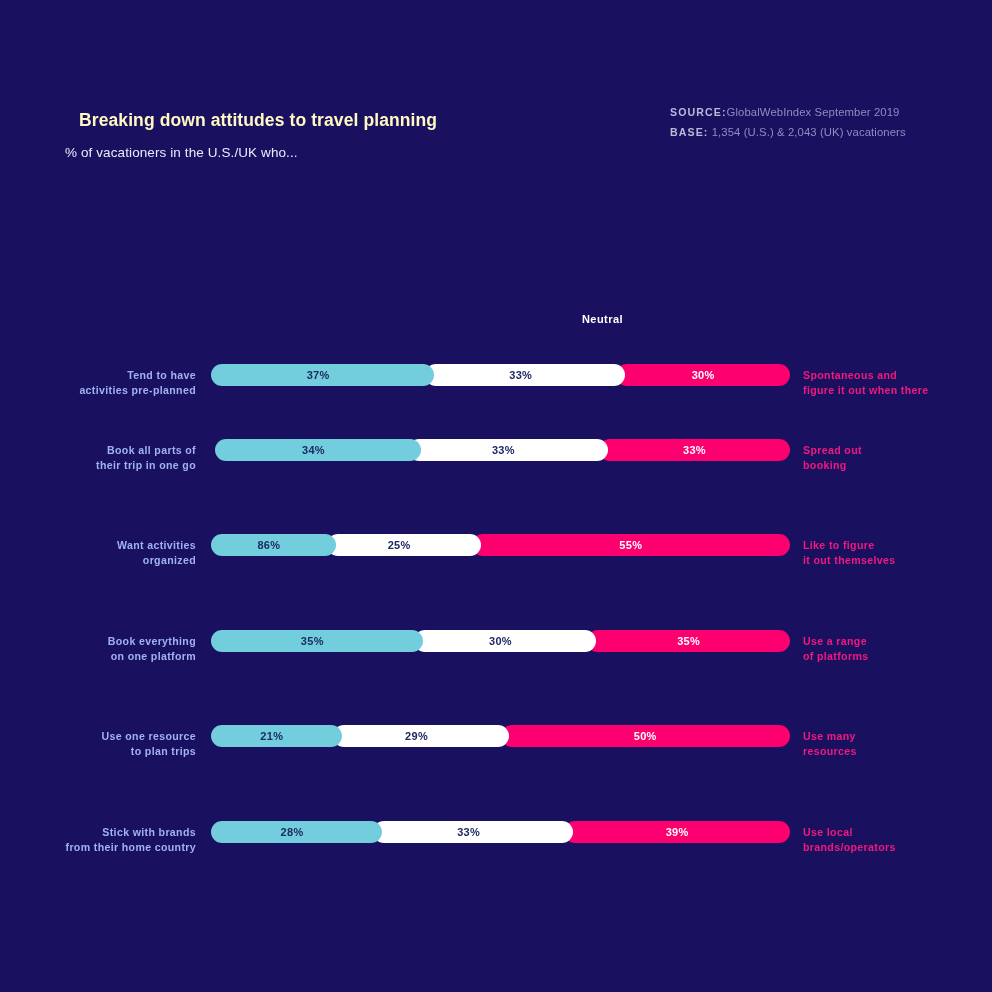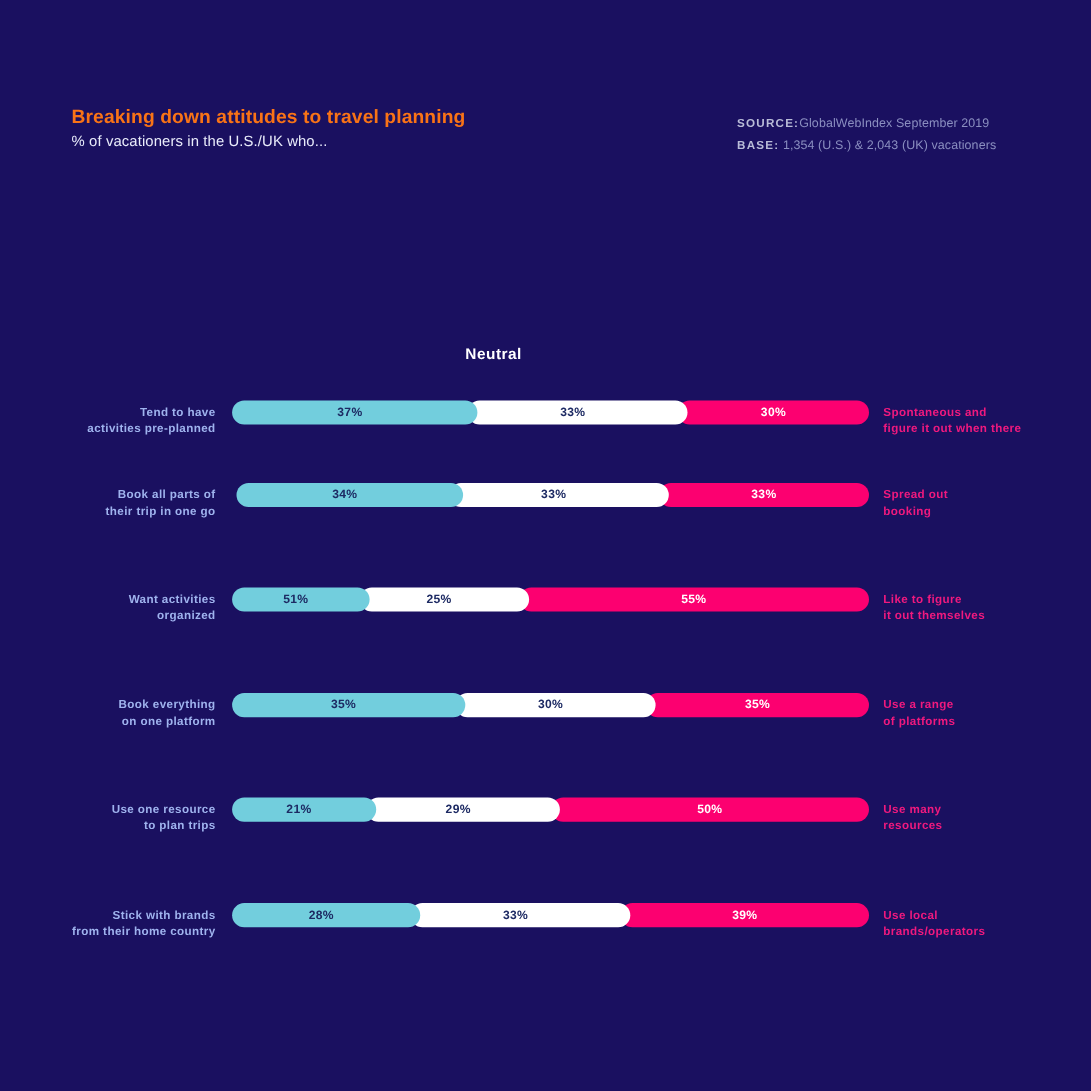--- a/index.html
+++ b/index.html
@@ -26,26 +26,26 @@
     left: 0; top: 0;
     width: 992px;
     height: 170px;
   }
   .title-block {
     position: absolute;
     left: 65px;
     top: 96px;
   }
   .chart-title {
-    color: #f97316;
+    color: #fef9c3;
     font-size: 17.5px;
     font-weight: bold;
     letter-spacing: 0.1px;
     line-height: 1.2;
-    margin: 0;
+    margin: 14px;
     white-space: nowrap;
   }
   .chart-subtitle {
     color: #e9ecfb;
     font-size: 13.5px;
     font-weight: normal;
     letter-spacing: 0.1px;
     margin: 4px 0 0 0;
     white-space: nowrap;
   }
@@ -75,23 +75,23 @@
     left: 0;
     top: 0;
     width: 992px;
     height: 992px;
   }
   .neutral-header {
     position: absolute;
     left: 423px;
     top: 313px;
     width: 200px;
-    text-align: left;
+    text-align: right;
     color: #ffffff;
-    font-size: 14px;
+    font-size: 11px;
     font-weight: bold;
     letter-spacing: 0.45px;
   }
 
   .row {
     position: absolute;
     left: 0;
     width: 992px;
     height: 38px;
   }
@@ -222,21 +222,21 @@
             <div>booking</div>
           </div>
         </div>
         <div class="row" style="top: 534px;">
           <div class="row-label-left">
             <div>Want activities</div>
             <div>organized</div>
           </div>
           <div class="bars">
             <div class="seg seg-agree" style="left: 0px; width: 124.8px;">
-              <span style="transform: translateX(-4.5px);">51%</span>
+              <span style="transform: translateX(-4.5px);">86%</span>
             </div>
             <div class="seg seg-neutral" style="left: 115.8px; width: 153.75px;">
               <span style="transform: translateX(-4.5px);">25%</span>
             </div>
             <div class="seg seg-disagree" style="left: 260.55px; width: 318.45px;">
               <span style="transform: translateX(0px);">55%</span>
             </div>
           </div>
           <div class="row-label-right">
             <div>Like to figure</div>

